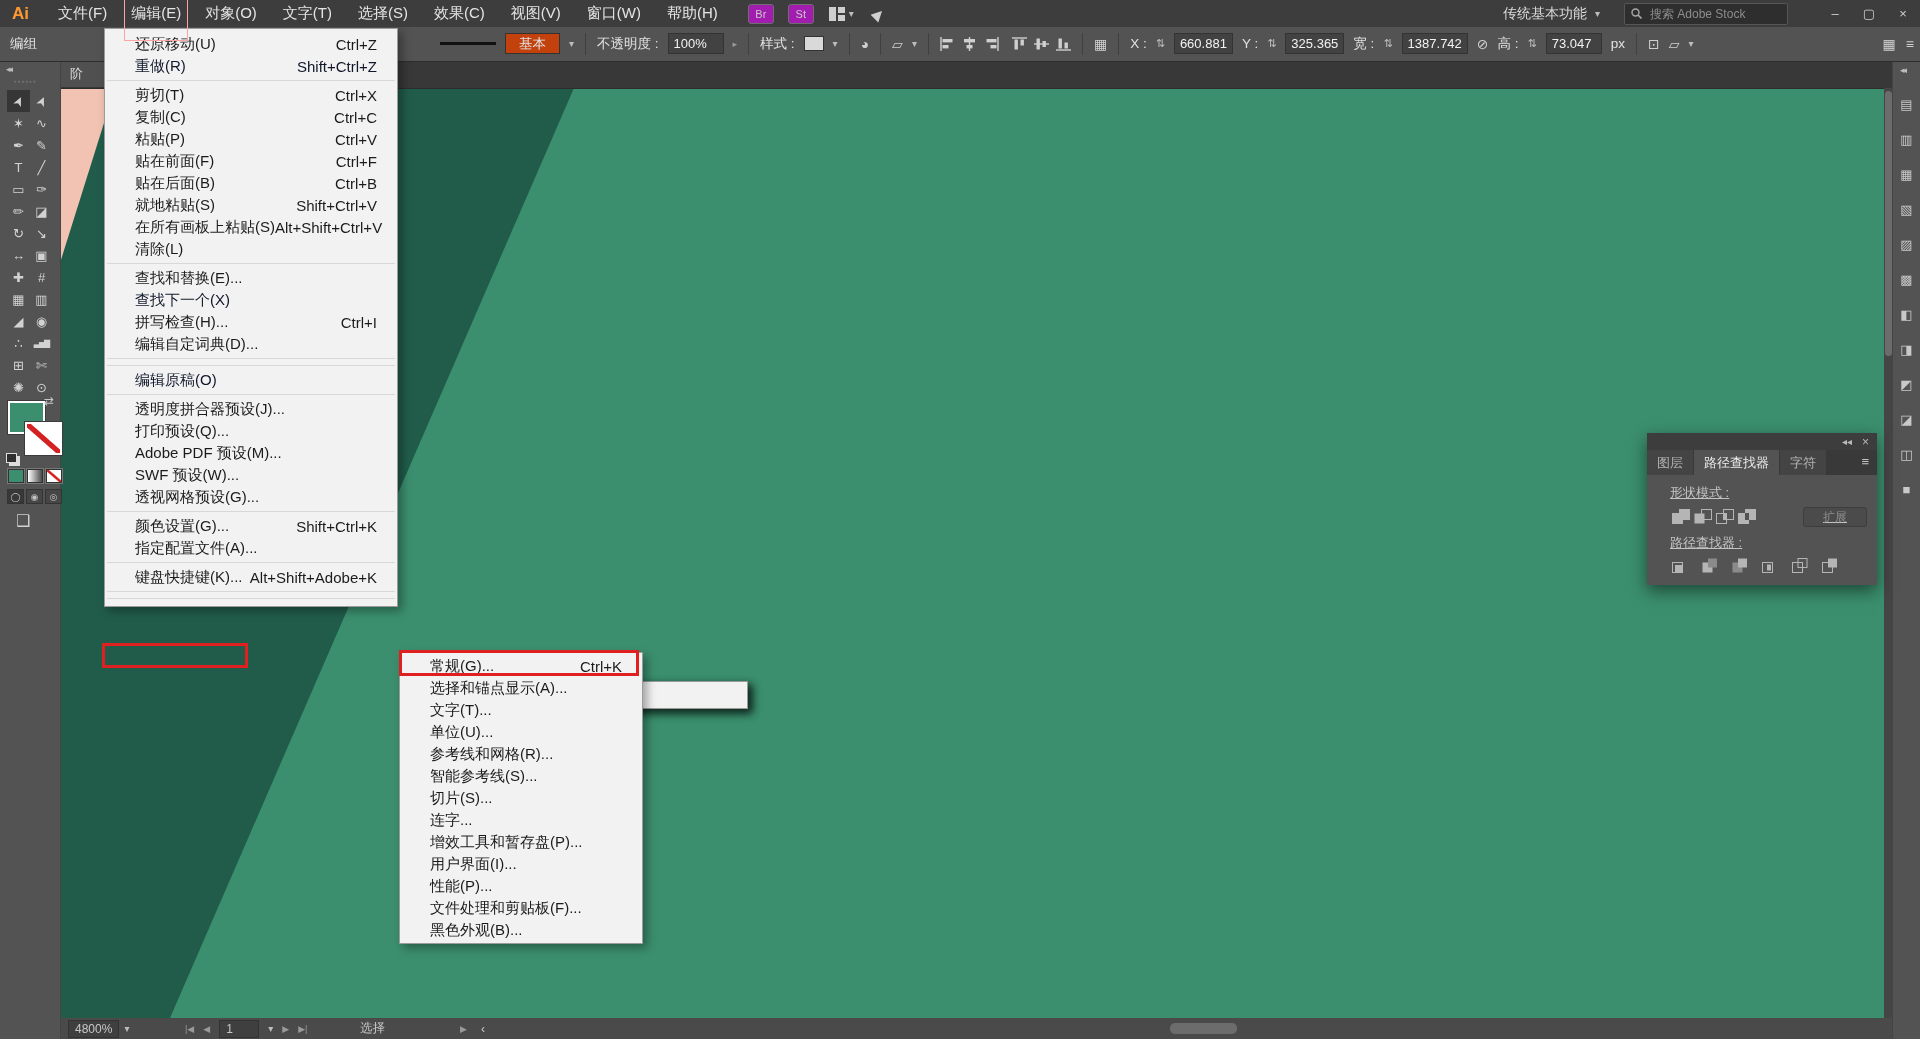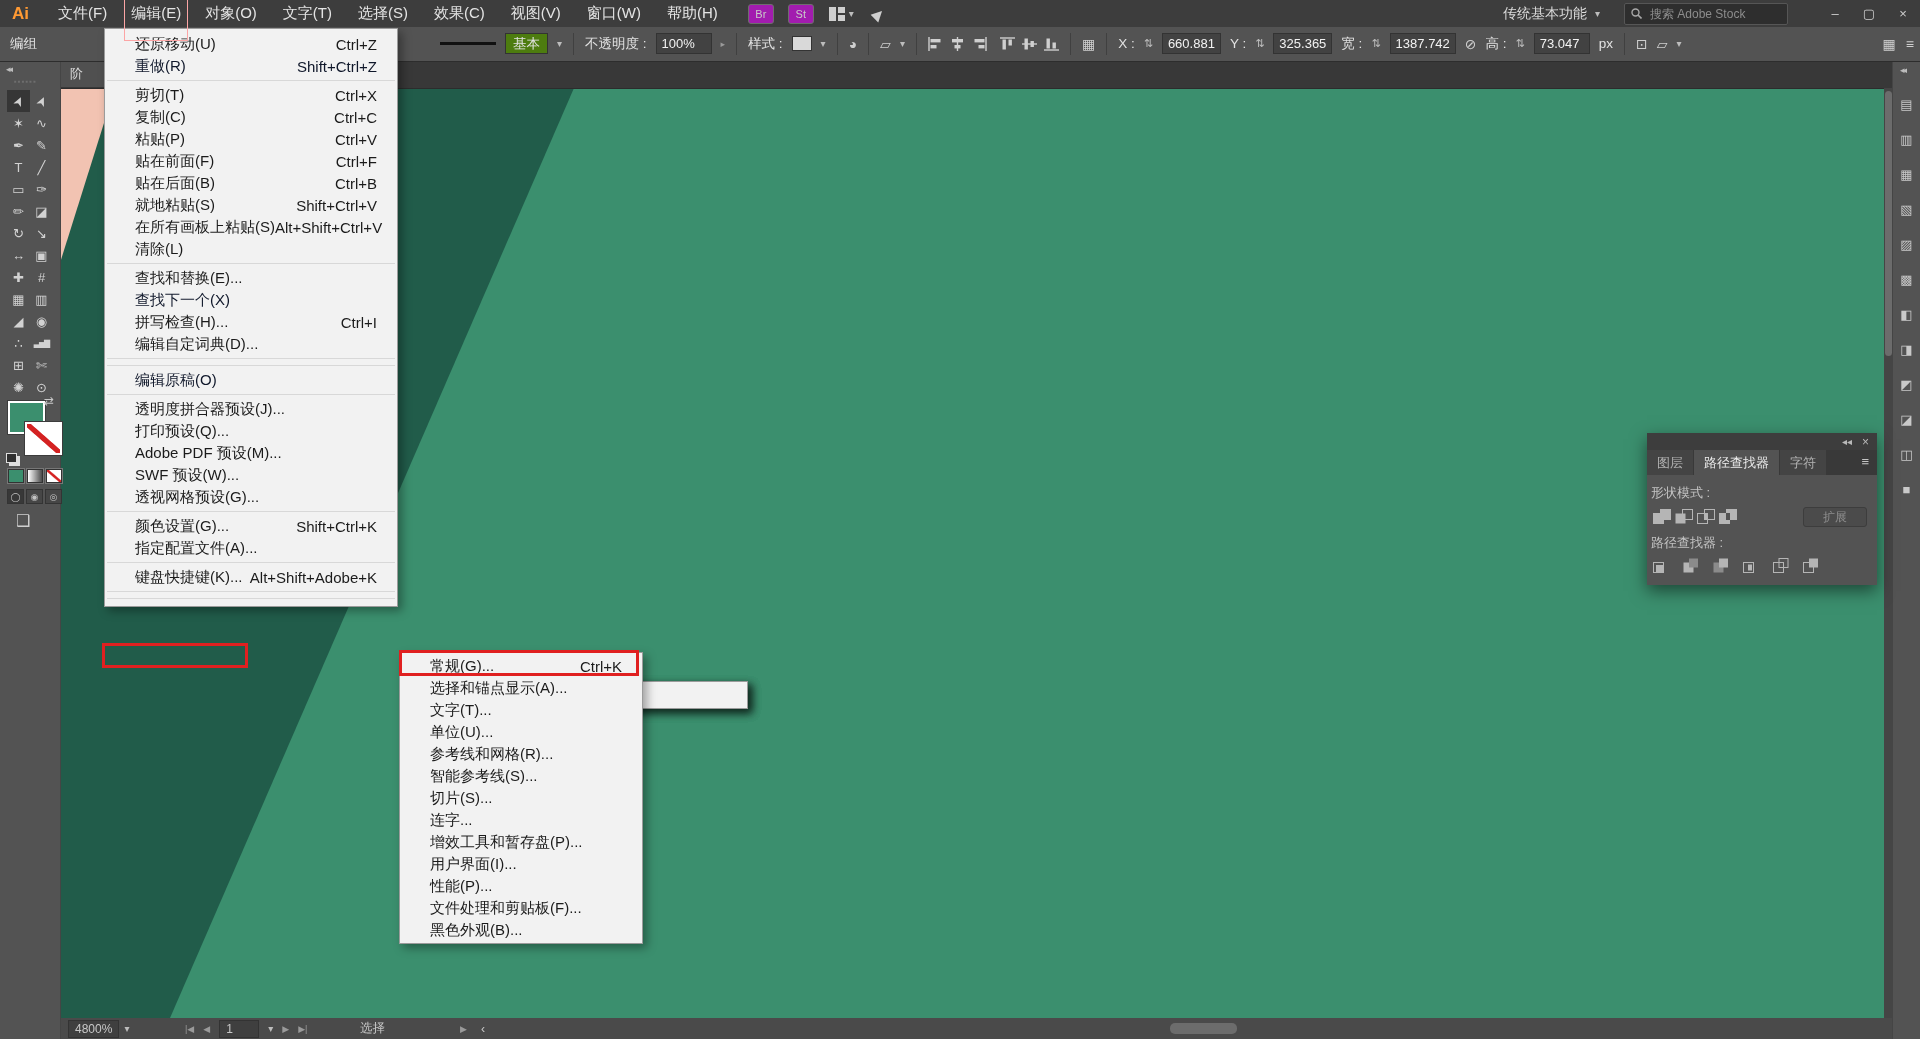--- a/index.html
+++ b/index.html
@@ -29,21 +29,21 @@
   
   .controlbar{position:absolute;left:0;top:27px;right:0;height:34px;background:#535353;
               border-bottom:1px solid #2d2d2d;color:#e2e2e2;font-size:13.5px;z-index:5;}
   .cb-left{position:absolute;left:10px;top:0;height:33px;display:flex;align-items:center;}
   .cb-main{position:absolute;left:440px;top:0;height:33px;display:flex;align-items:center;gap:9px;white-space:nowrap;}
   .cb-field{background:#424242;border:1px solid #333;height:19px;min-width:44px;padding:0 5px;
             display:flex;align-items:center;color:#f2f2f2;font-size:13px;}
   .spin{color:#bdbdbd;font-size:11px;}
   .chev{color:#bdbdbd;font-size:10px;}
   .strokeline{width:56px;height:3px;background:#111;}
-  .dd{display:flex;align-items:center;gap:4px;background:#4d7c0f;border:1px solid #333;height:19px;padding:0 7px;}
+  .dd{display:flex;align-items:center;gap:4px;background:#c2410c;border:1px solid #333;height:19px;padding:0 13px;}
   .vsep{width:1px;height:22px;background:#404040;margin:0 2px;}
   .cb-ic{color:#cfcfcf;font-size:14px;}
   .alignrow{display:flex;align-items:center;gap:7px;}
   .cb-farright{position:absolute;right:6px;top:0;height:33px;display:flex;align-items:center;gap:10px;color:#cfcfcf;}
 
   
   .tabbar{position:absolute;left:60px;top:61px;right:27px;height:27px;background:#383838;
           border-bottom:1px solid #2c2c2c;z-index:2;}
   .doc-tab{position:absolute;left:0;top:0;height:26px;width:78px;background:#505050;color:#dcdcdc;
            font-size:13px;display:flex;align-items:center;padding-left:10px;border-right:1px solid #2a2a2a;}
@@ -95,21 +95,21 @@
 
   
   .panel{position:absolute;left:1647px;top:433px;width:230px;height:152px;background:#535353;
          box-shadow:0 6px 16px rgba(0,0,0,.5);z-index:10;font-size:13px;}
   .panel-titlebar{height:17px;background:#3d3d3d;display:flex;align-items:center;justify-content:flex-end;
                   gap:10px;padding:0 8px;color:#b9b9b9;font-size:10px;}
   .panel-tabs{height:25px;background:#393939;display:flex;align-items:stretch;position:relative;}
   .ptab{padding:0 10px;display:flex;align-items:center;color:#b2b2b2;background:#444;margin-right:1px;font-size:13px;}
   .ptab.active{background:#535353;color:#ececec;}
   .ptab-menu{position:absolute;right:8px;top:4px;color:#c5c5c5;font-size:13px;}
-  .panel-body{padding:7px 10px 0 4px;color:#c3c3c3;}
+  .panel-body{padding:7px 10px 0 23px;color:#c3c3c3;text-decoration:underline;}
   .pf-label{margin:2px 0 5px 0;font-size:13px;}
   .pf-row{display:flex;align-items:center;gap:0;margin-bottom:7px;}
   .pfbtn{width:22px;height:18px;display:flex;align-items:center;justify-content:center;}
   .expand-btn{margin-left:auto;width:62px;height:18px;background:#4b4b4b;border:1px solid #3d3d3d;border-radius:3px;
               color:#8d8d8d;font-size:12px;display:flex;align-items:center;justify-content:center;}
 
   
   .menu{position:absolute;left:104px;top:28px;width:292px;background:#f2f2f2;border:1px solid #9b9b9b;
         box-shadow:4px 4px 9px rgba(0,0,0,.35);padding:4px 0;z-index:20;font-size:15px;color:#1b1b1b;}
   .mi{height:22px;display:flex;align-items:center;padding:0 10px 0 30px;position:relative;white-space:nowrap;}

